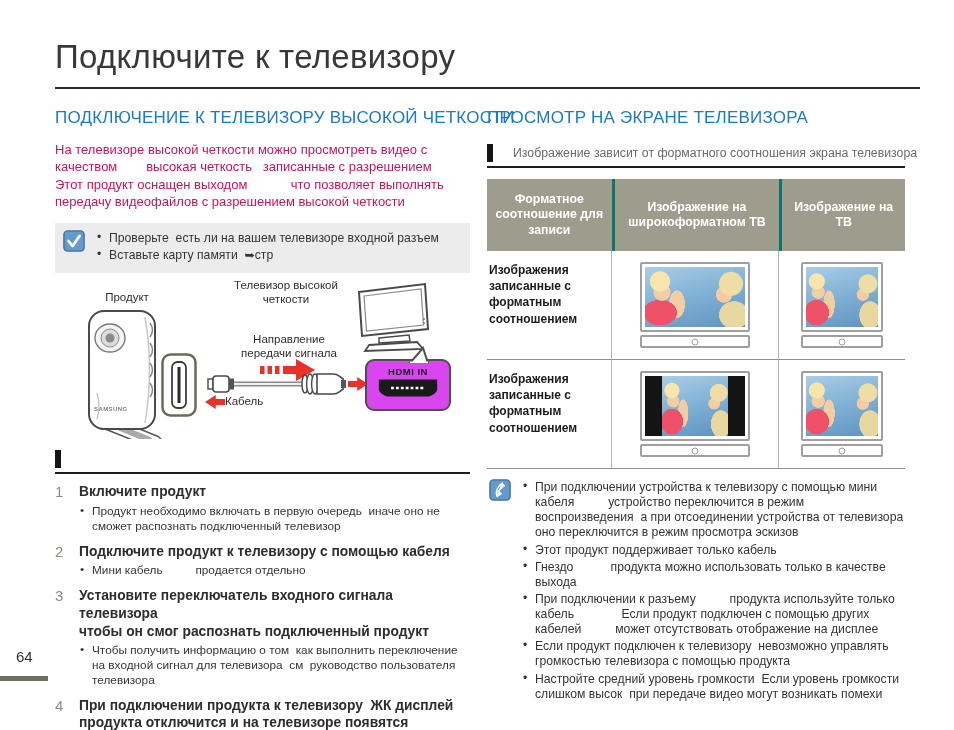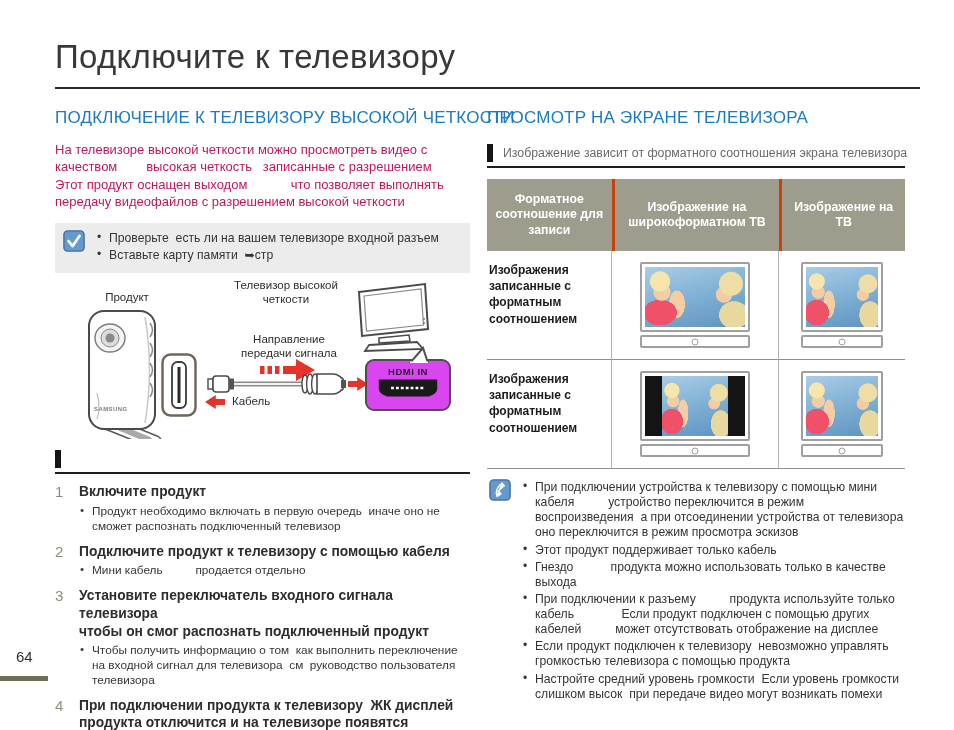--- a/index.html
+++ b/index.html
@@ -18,44 +18,44 @@
   .notebox{margin-top:13px;background:#ececec;padding:7px 10px 8px 8px;display:flex;gap:10px;align-items:flex-start;}
   .notebox.plain{background:transparent;margin-top:6px;padding:4px 0 0 2px;}
   .note-icon{flex:0 0 auto;width:22px;height:22px;}
   .note-list{list-style:none;margin:1px 0 0 0;padding:0;font-size:12.2px;line-height:1.24;color:#343434;flex:1;}
   .note-list li{position:relative;padding-left:14px;margin-bottom:2px;white-space:pre-wrap;}
   .note-list li::before{content:"\2022";position:absolute;left:2px;top:-1px;}
   
   .diagram{position:relative;margin-top:4px;height:170px;}
   .diagram .lbl{position:absolute;font-size:11.5px;color:#2e2e2e;line-height:1.2;white-space:pre-wrap;text-align:center;}
   .svg-abs{position:absolute;}
-  .cable-row{position:absolute;left:150px;top:117px;display:flex;align-items:center;gap:7px;}
+  .cable-row{position:absolute;left:150px;top:117px;display:flex;align-items:center;}
   .hdmi-callout{position:absolute;left:310px;top:82px;width:82px;height:48px;border:2px solid #4f4f4f;
                 border-radius:9px;background:#d946ef;text-align:center;}
   .hdmi-callout .hdmi-lbl{font-size:9.5px;font-weight:bold;color:#1c1c1c;margin-top:5px;letter-spacing:.5px;}
   .callout-pointer{position:absolute;top:-15px;left:40px;}
   
-  .caption-bar{display:flex;align-items:center;gap:10px;border-bottom:2px solid #1d1d1d;padding-bottom:4px;margin-top:3px;}
+  .caption-bar{display:flex;align-items:center;gap:20px;border-bottom:2px solid #1d1d1d;padding-bottom:4px;margin-top:3px;}
   .black-sq{flex:0 0 auto;width:6px;height:18px;background:#151515;}
   .caption-text{font-size:13.5px;color:#6a6a6a;white-space:nowrap;font-weight:300;}
   .col-right .caption-bar{margin-top:16px;}
   .col-right .caption-text{font-size:12.3px;}
   
   .steps{list-style:none;margin:9px 0 0 0;padding:0;}
   .steps>li{display:flex;gap:10px;margin-bottom:9px;}
   .stepnum{flex:0 0 14px;font-size:15px;color:#8d8d7f;line-height:1.25;}
   .step-text{margin:0;font-size:13.8px;color:#2d2d2d;line-height:1.28;white-space:pre-wrap;font-weight:bold;}
   .sub-list{list-style:none;margin:3px 0 0 0;padding:0;font-size:11.8px;color:#363636;line-height:1.26;}
   .sub-list li{position:relative;padding-left:13px;white-space:pre-wrap;}
   .sub-list li::before{content:"\2022";position:absolute;left:1px;top:-1px;}
   
   .fmt-table{width:100%;border-collapse:separate;border-spacing:0;margin-top:11px;}
   .fmt-table th{background:#9e9d8d;color:#fff;font-size:12.3px;font-weight:bold;line-height:1.25;
                 padding:13px 5px;vertical-align:middle;text-align:center;}
-  .fmt-table th + th{border-left:3px solid #c2410c;}
+  .fmt-table th + th{border-left:3px solid #0f766e;}
   .fmt-table td{border-bottom:1px solid #8f8f8f;background:#fff;padding:11px 4px;vertical-align:middle;text-align:center;}
   .fmt-table td:not(:last-child){border-right:1px solid #b3b3b3;}
   .rowlabel{font-size:12px;font-weight:bold;color:#1c1c1c;text-align:left !important;
             vertical-align:top !important;line-height:1.35;padding-left:2px !important;}
   
   .tvset{display:inline-block;}
   .tv-frame{border:2px solid #9f9f9f;border-radius:2px;background:#fff;padding:3px;}
   .screen{height:60px;position:relative;background:#141414;display:flex;justify-content:center;overflow:hidden;}
   .tv-wide .screen{width:100px;}
   .tv-43 .screen{width:72px;}

